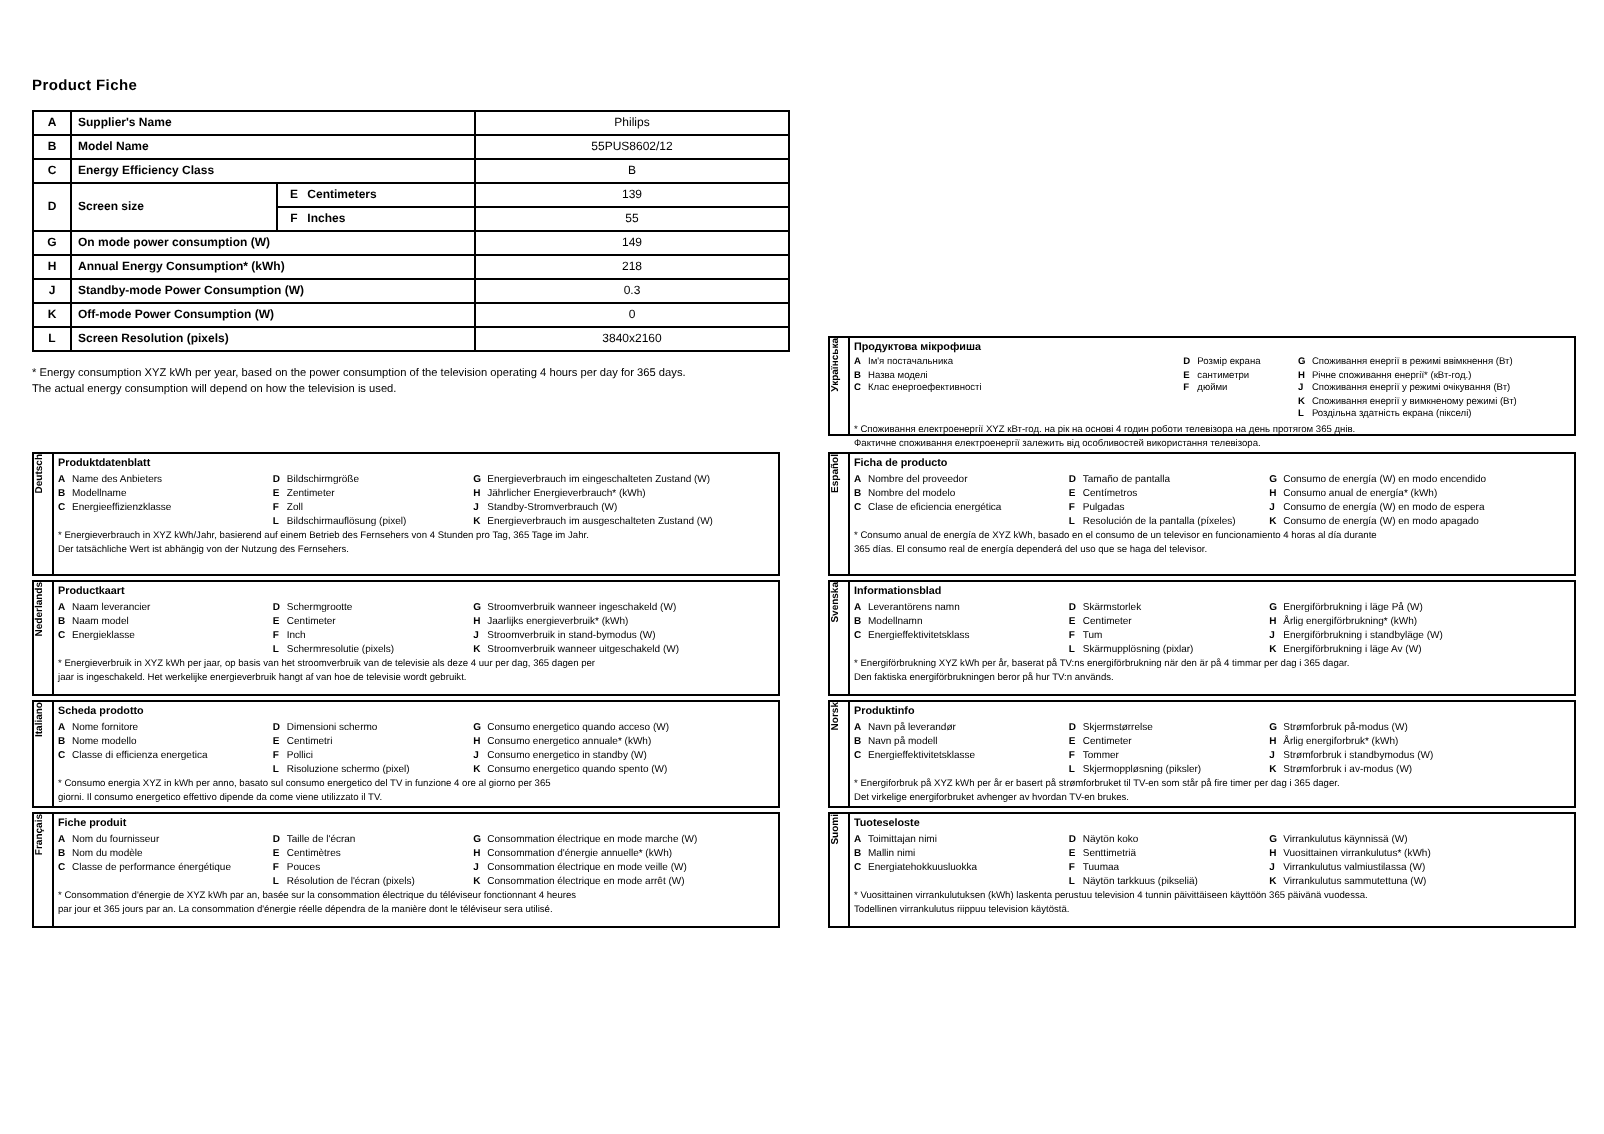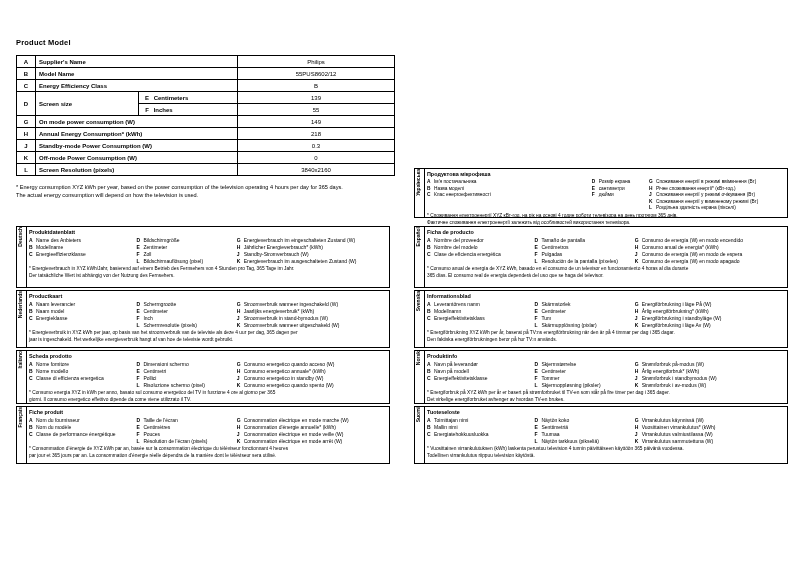--- a/index.html
+++ b/index.html
@@ -81,21 +81,21 @@
     margin-top:1px;
     font-size:4.8px;line-height:6.6px;
   }
   .cyr{font-size:4.8px;line-height:6.6px;}
 </style>
 </head>
 <body>
 
 <div class="page">
 
-  <div class="title">Product Model</div>
+  <div class="title">Product Fiche</div>
 
   <table class="fiche" style="left:16px;top:55px;">
     <tbody>
       <tr>
         <td class="key">A</td>
         <td class="lbl" colspan="2">Supplier's Name</td>
         <td class="val">Philips</td>
       </tr>
       <tr>
         <td class="key">B</td>

